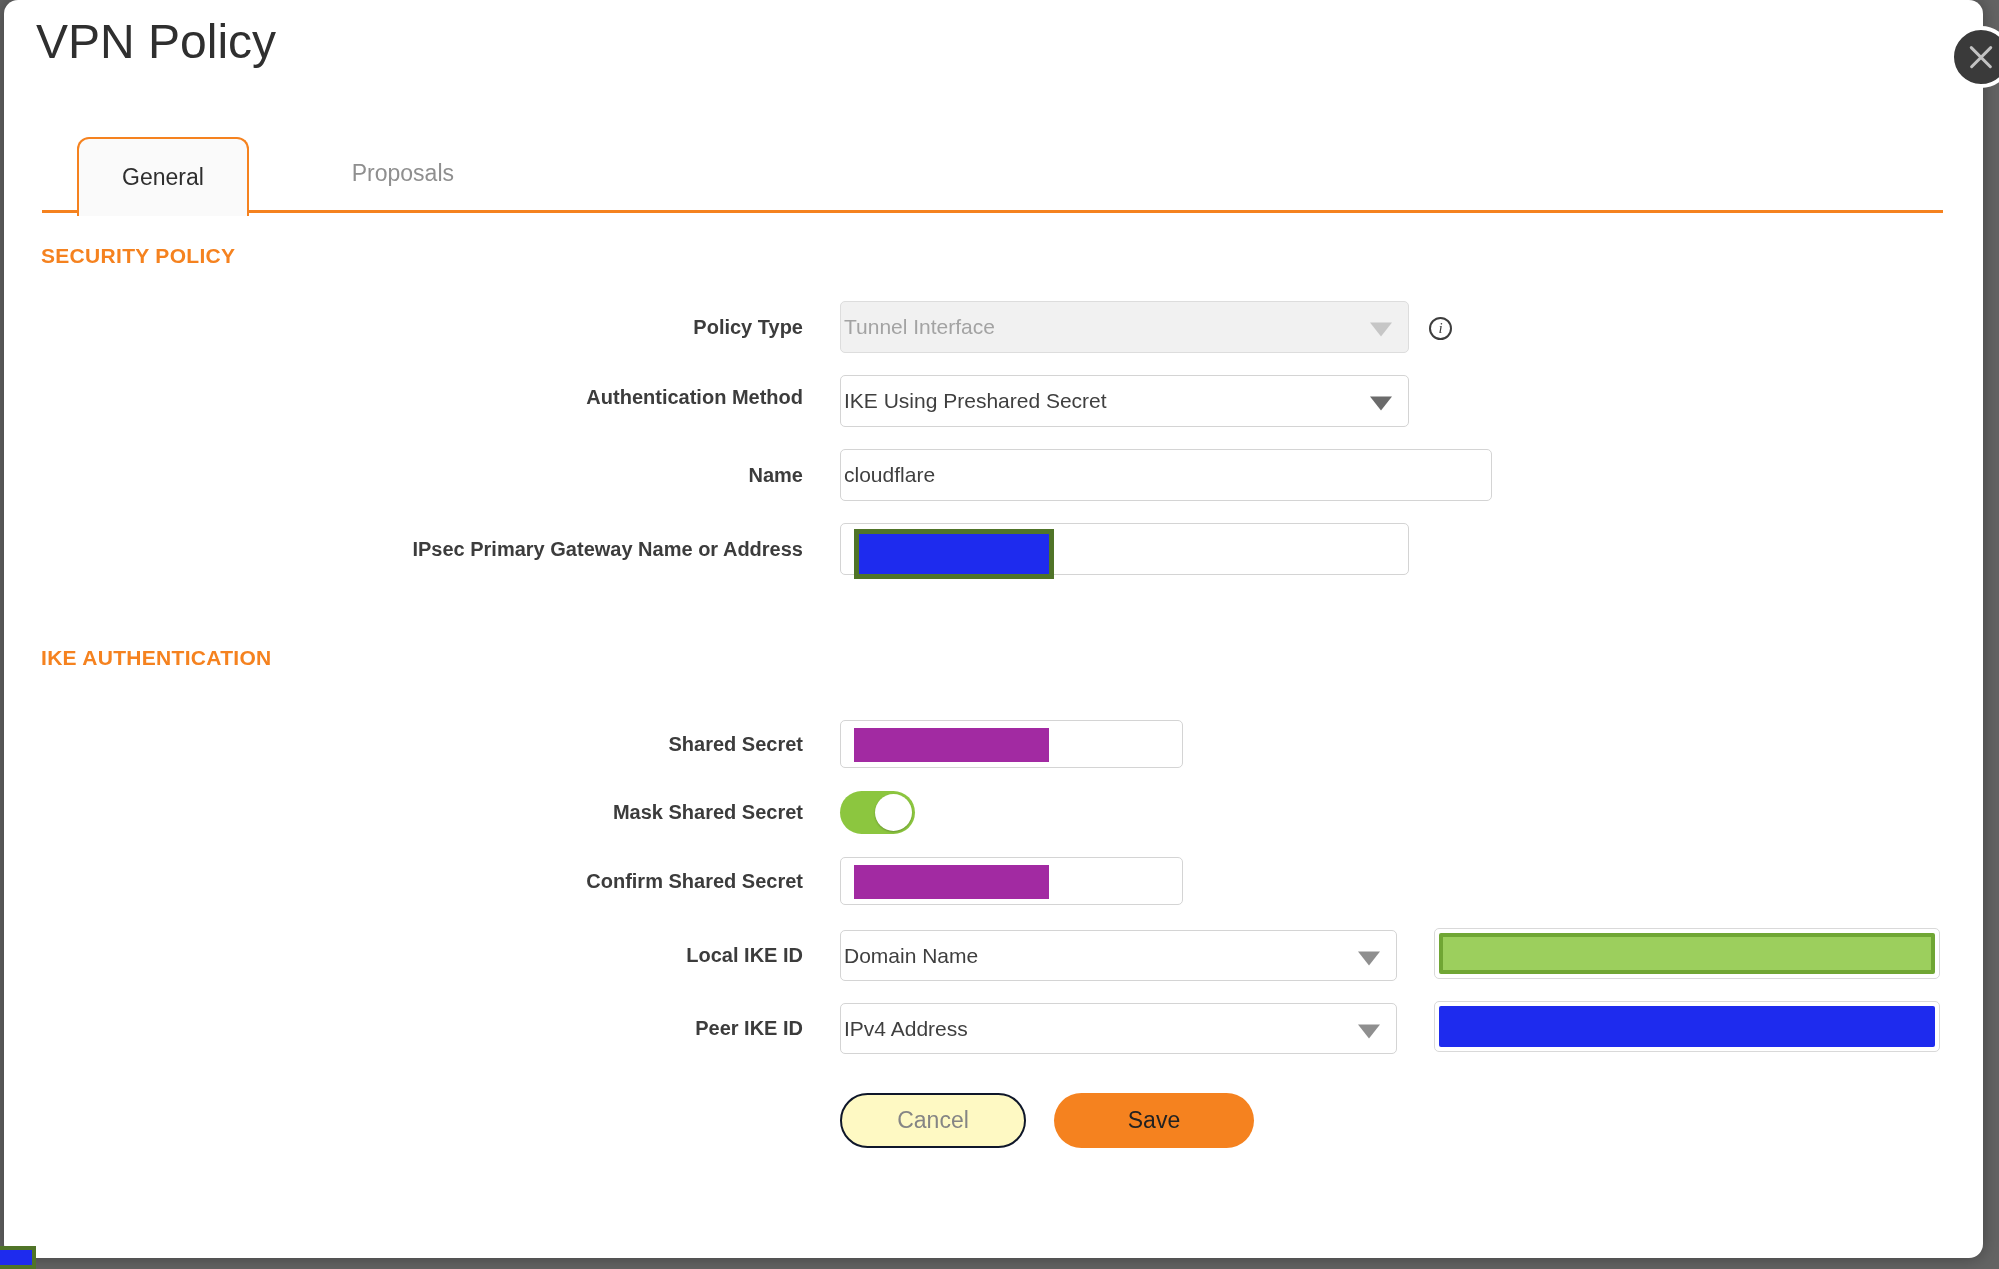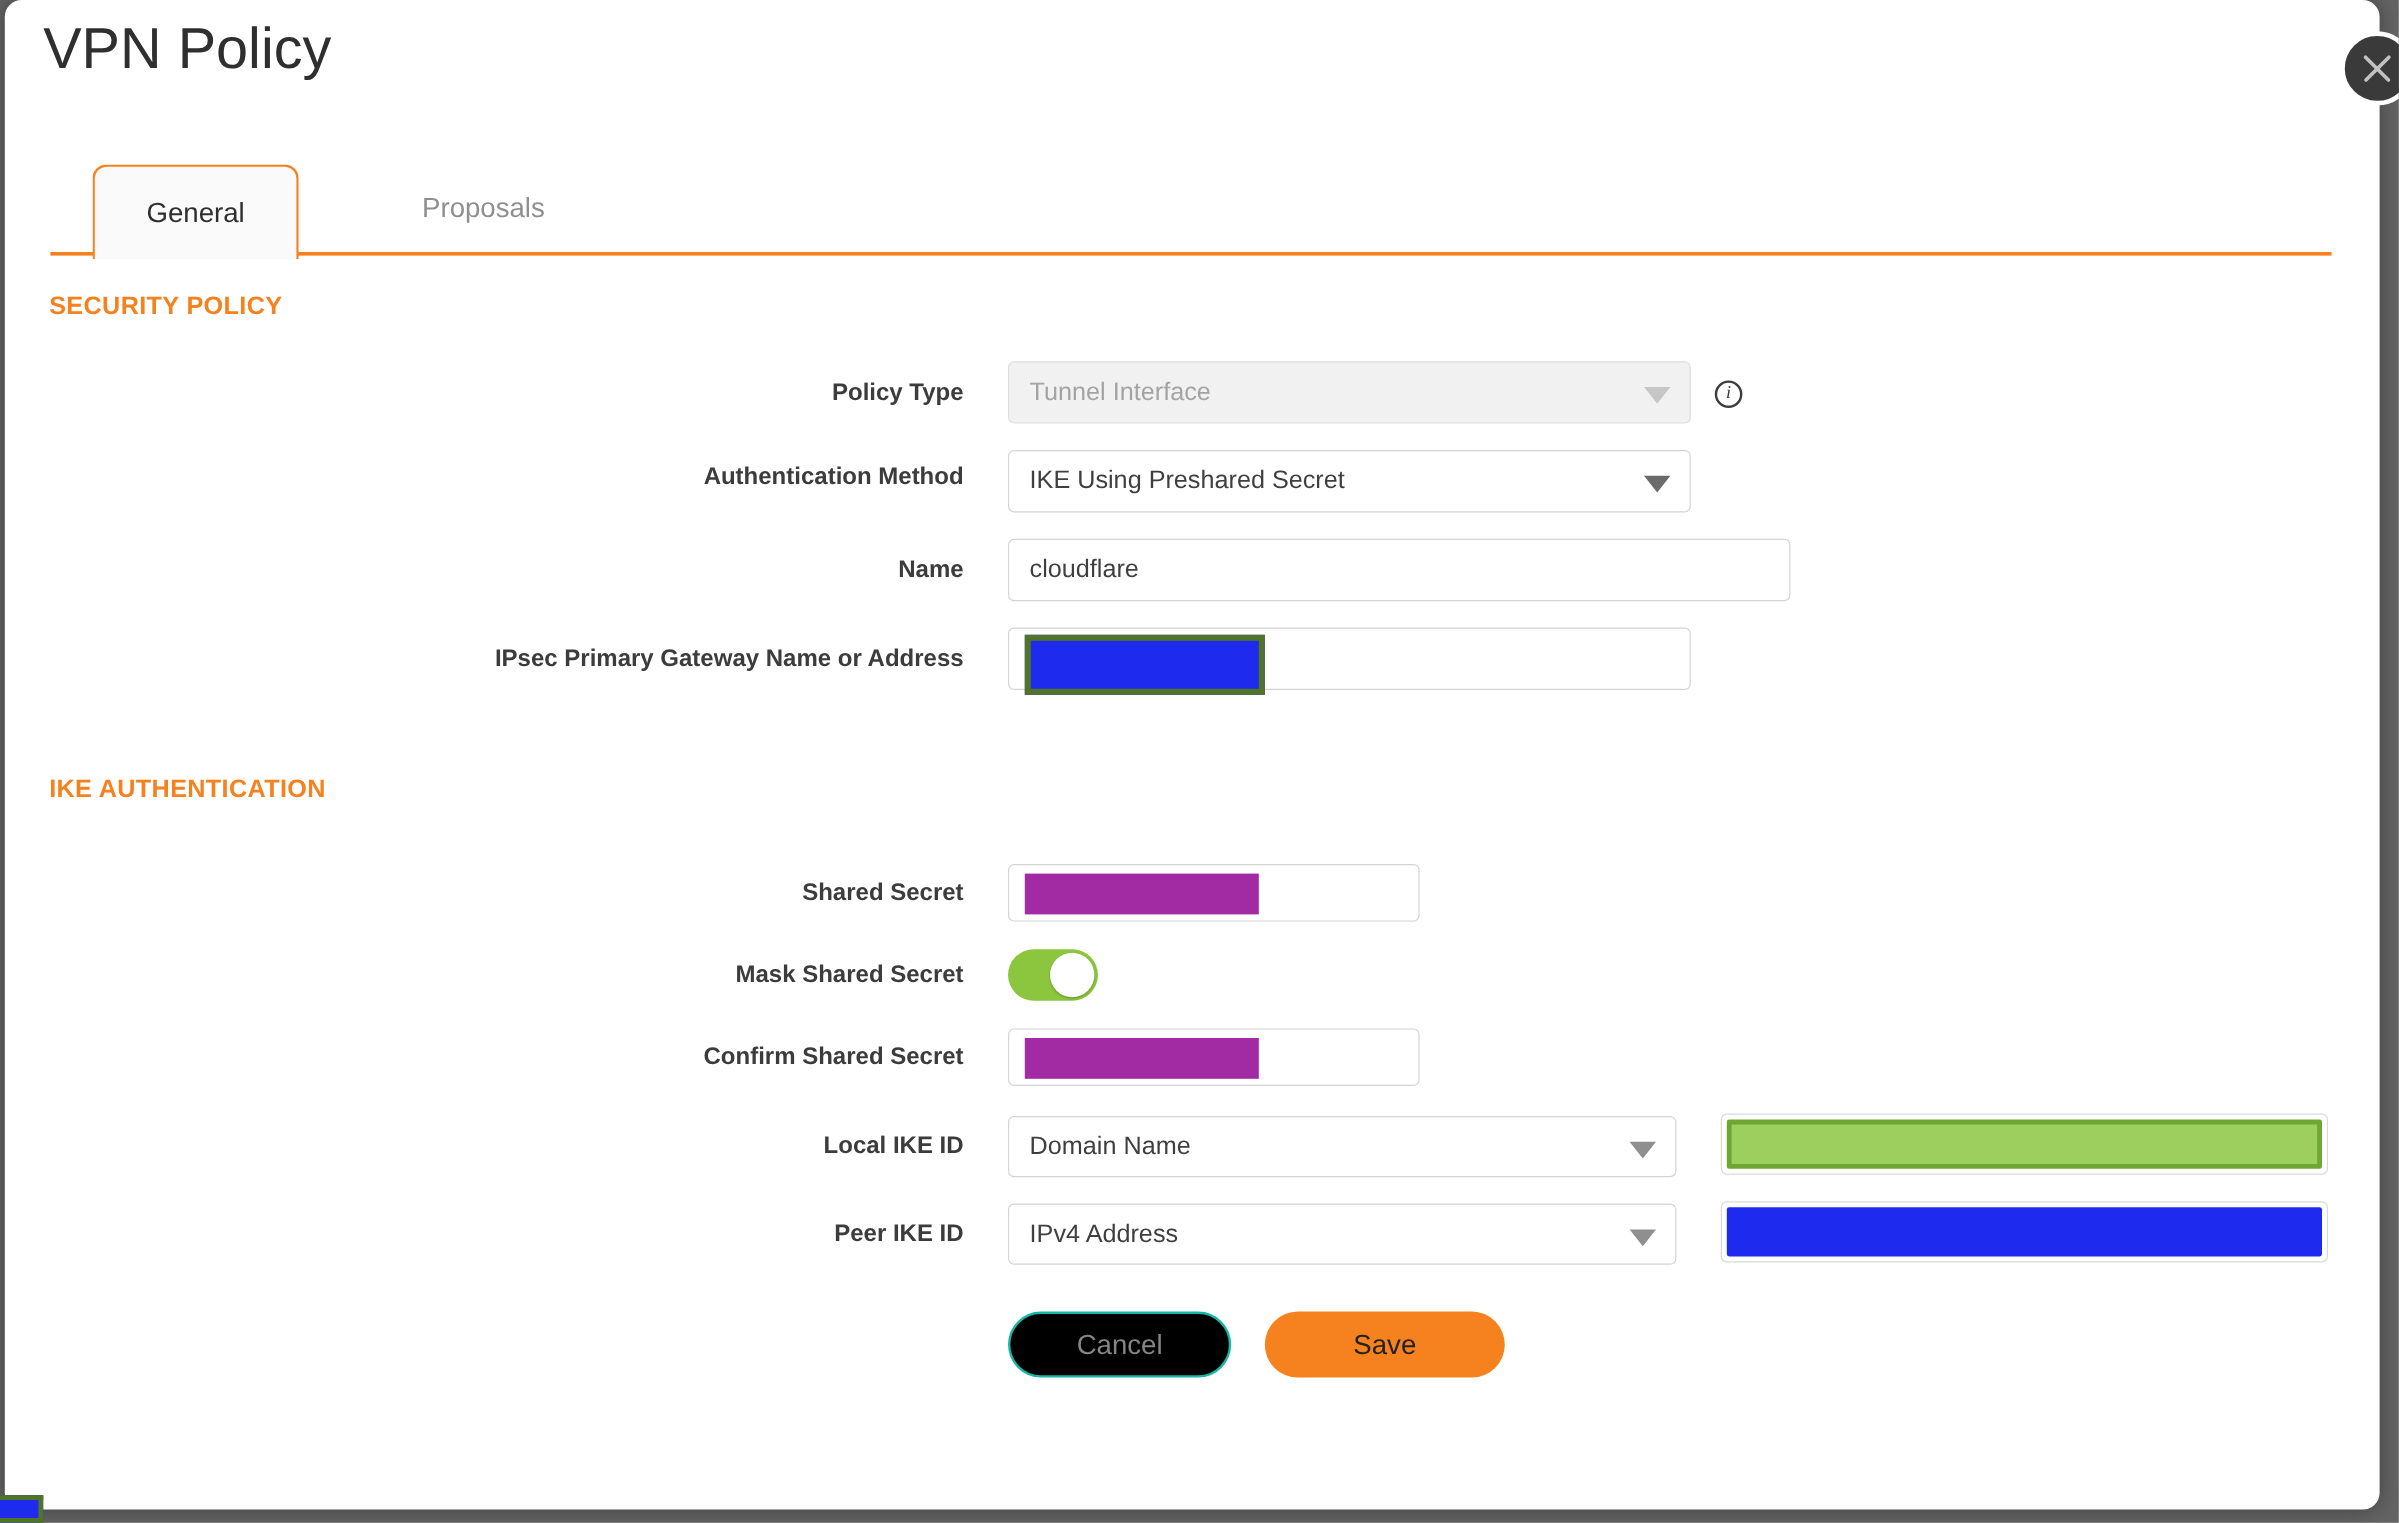--- a/index.html
+++ b/index.html
@@ -58,21 +58,21 @@
   .sec2 { left: 37px; top: 646px; }
 
   
   .lbl { left: 0; width: 799px; text-align: right; font-size: 20px; font-weight: 700; color: #3c3c3c; }
 
   
   .field {
     left: 836px; background: #ffffff;
     border: 1.5px solid #d4d4d4; border-radius: 5px;
     display: flex; align-items: center;
-    font-size: 21px; color: #3f3f3f; padding-left: 17px;
+    font-size: 21px; color: #3f3f3f; padding-left: 3px;
   }
   .field.sel { cursor: pointer; }
   .field.disabled { background: #f1f1f1; color: #a3a3a3; border-color: #dddddd; cursor: default; }
   .caret {
     position: absolute; right: 16px; top: 50%; transform: translateY(-32%);
     width: 0; height: 0;
     border-left: 11px solid transparent; border-right: 11px solid transparent;
     border-top: 14px solid #6b6b6b;
   }
   .caret.light { border-top-color: #c6c6c6; }
@@ -107,21 +107,21 @@
     background: #ffffff; border-radius: 50%; box-shadow: 0 1px 2px rgba(0,0,0,.25);
   }
 
   
   .btn {
     display: flex; align-items: center; justify-content: center;
     border-radius: 28px; font-size: 23px; cursor: pointer;
   }
   .btn-cancel {
     left: 836px; top: 1093px; width: 186px; height: 55px;
-    background: #000000; border: 2px solid #14b8a6; color: #858585;
+    background: #fef9c3; border: 2px solid #0f172a; color: #858585;
   }
   .btn-save {
     left: 1050px; top: 1093px; width: 200px; height: 55px;
     background: #F5821F; border: none; color: #222222;
   }
 
   
   .corner-chip {
     left: 0; top: 1246px; width: 36px; height: 23px;
     border: 4px solid #507428; border-left: none; z-index: 30;

